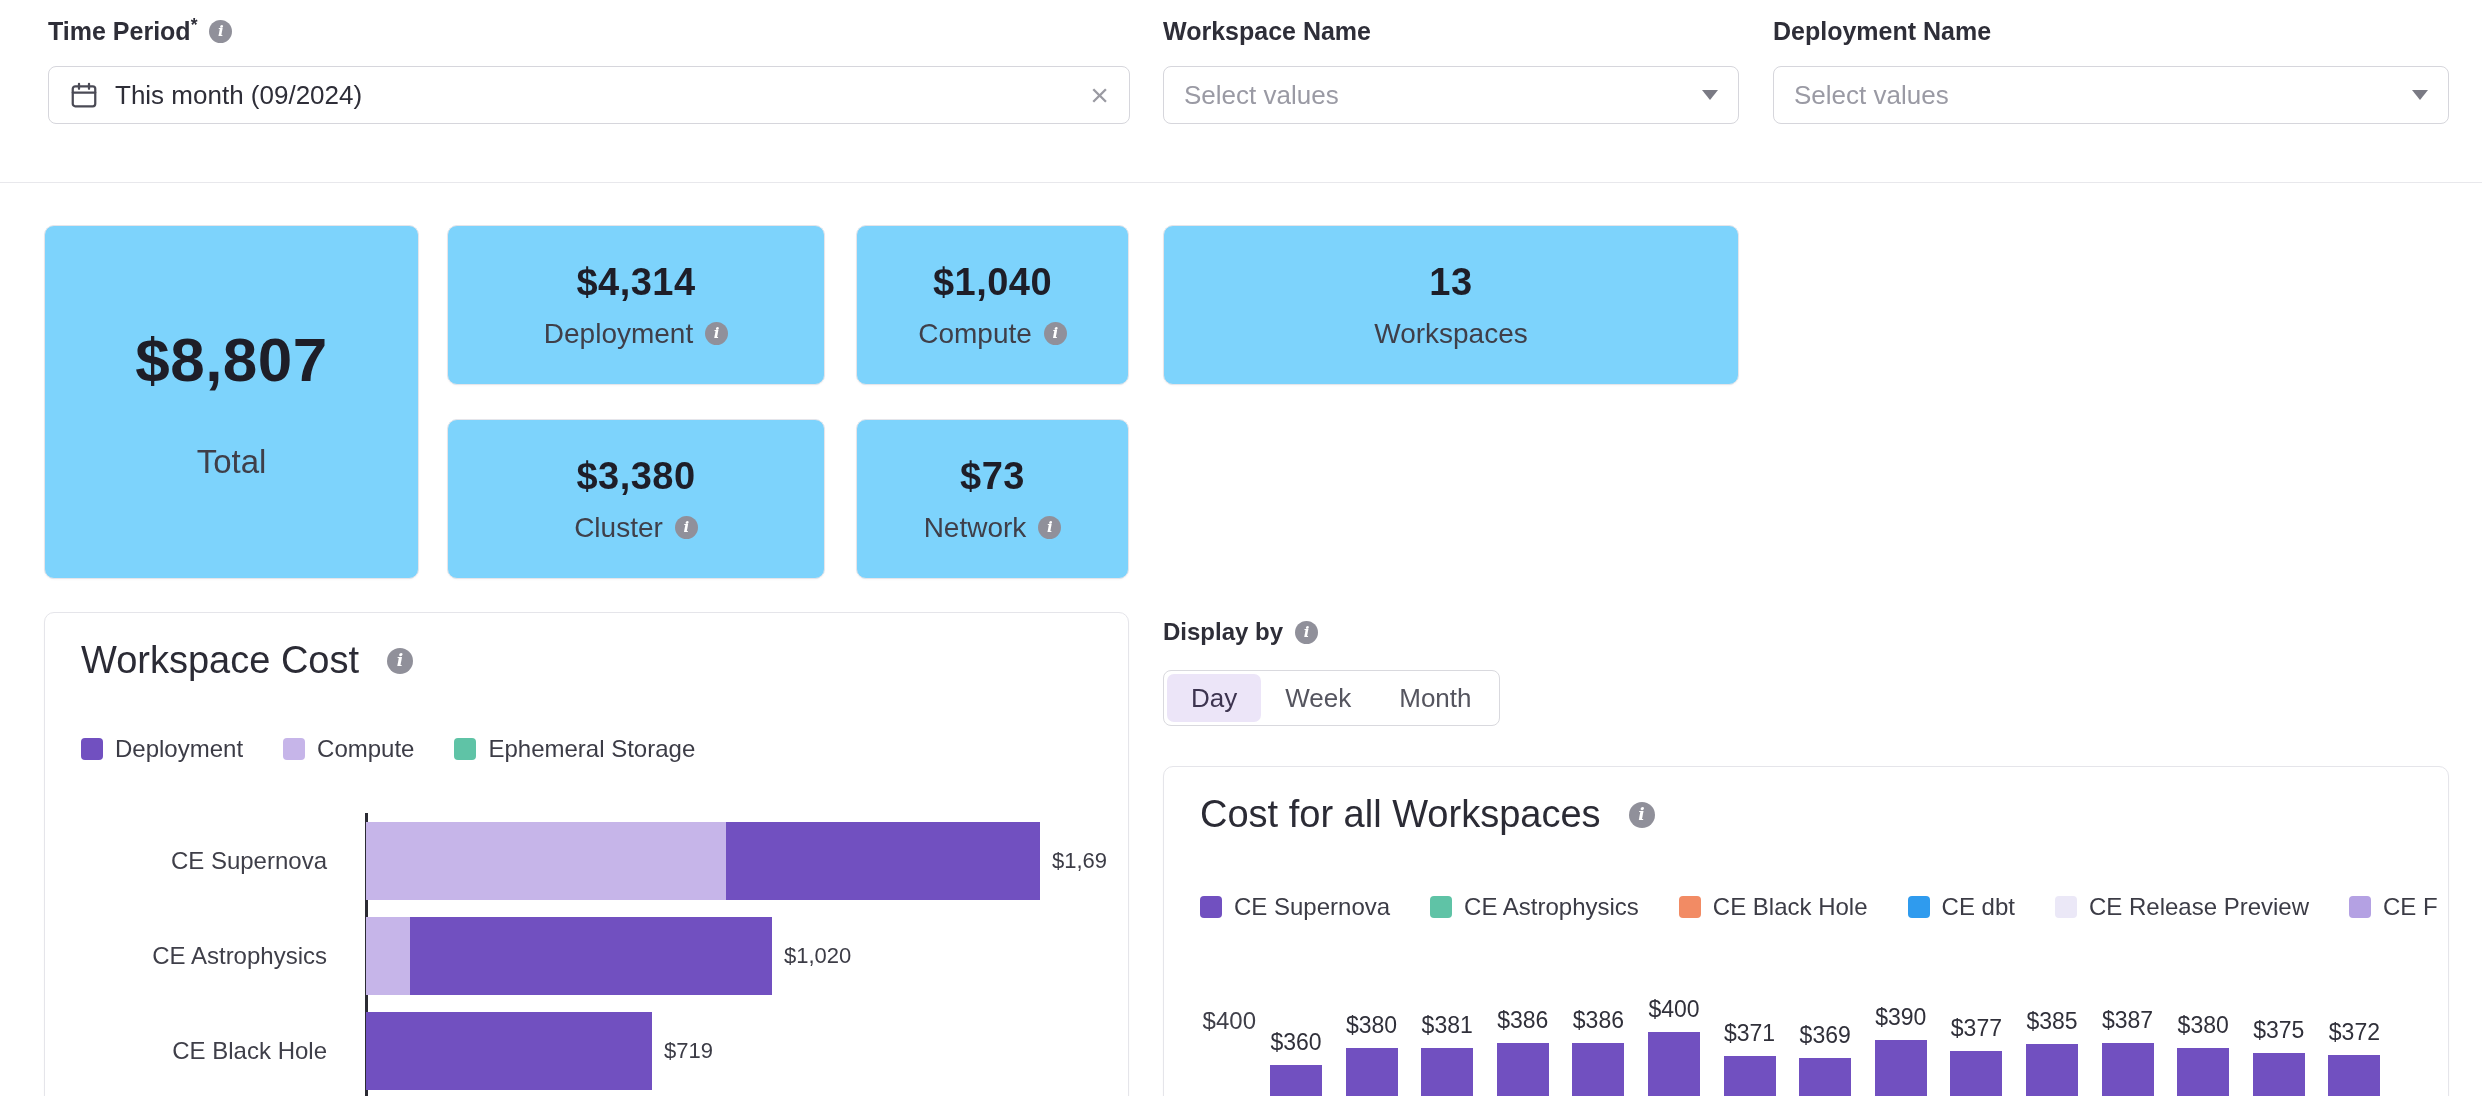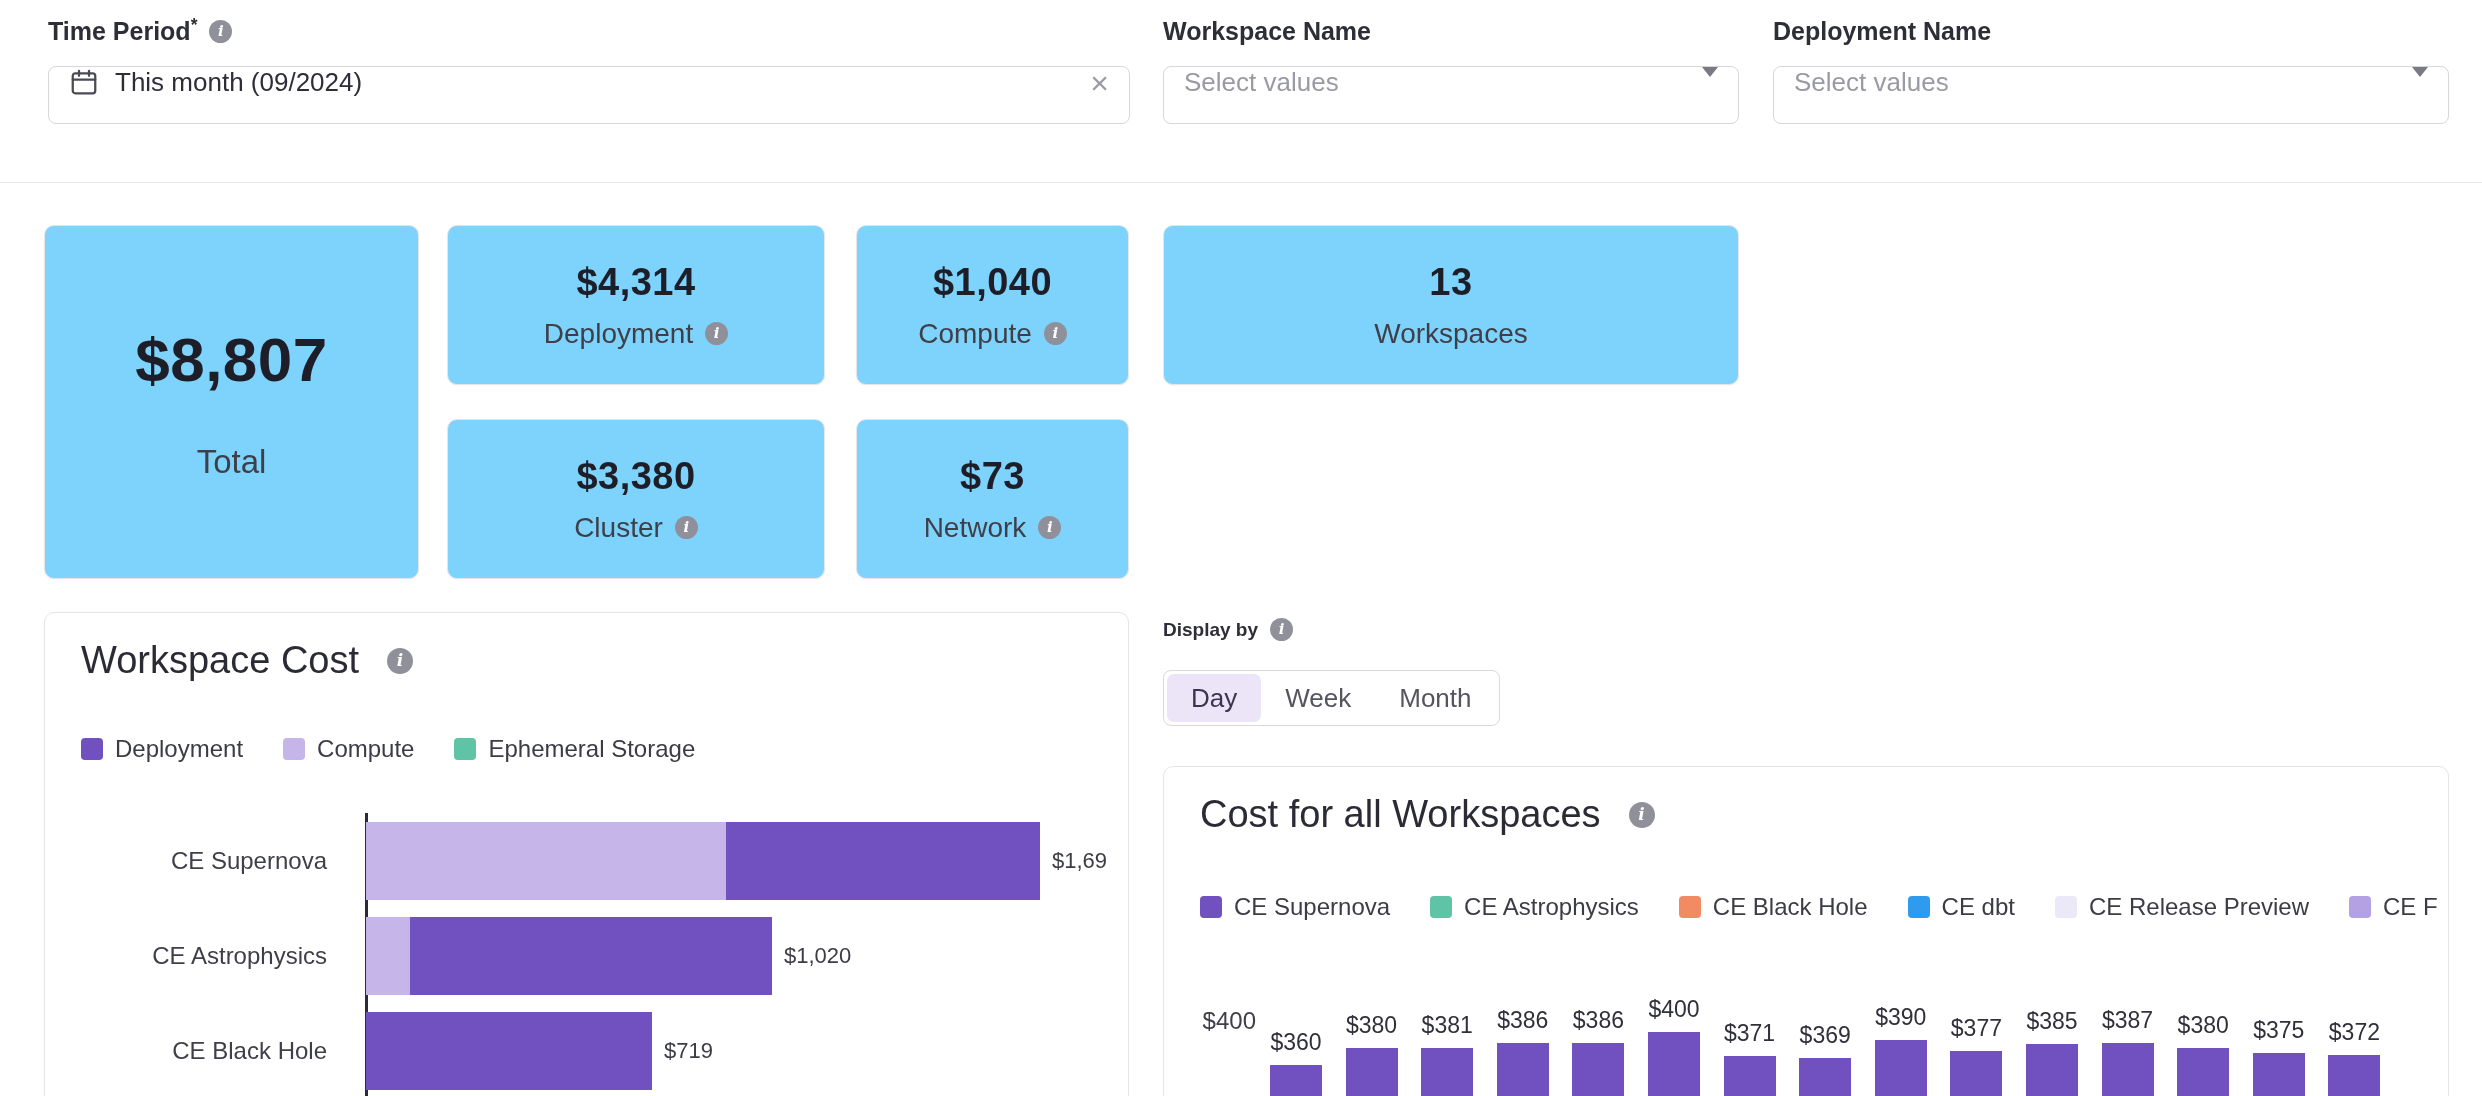--- a/index.html
+++ b/index.html
@@ -6,21 +6,21 @@
   html,body{width:2482px;height:1096px}
   body{font-family:"Liberation Sans","DejaVu Sans",sans-serif;background:#fff;color:#26262e}
   .app{position:relative;width:2482px;height:1096px;overflow:hidden;background:#fff}
 
   
   .flabel{position:absolute;font-size:25px;font-weight:700;color:#2e2e38;display:flex;align-items:center;gap:12px;height:38px}
   .flabel sup{font-size:70%;font-weight:700}
   .l-tp{left:48px;top:12px}
   .l-wn{left:1163px;top:12px}
   .l-dn{left:1773px;top:12px}
-  .inputbox{position:absolute;height:58px;border:1px solid #d6d6dc;border-radius:8px;background:#fff;display:flex;align-items:flex-start;padding:0 20px;font-size:26px;color:#2e2e38;gap:16px;cursor:pointer}
+  .inputbox{position:absolute;height:58px;border:1px solid #d6d6dc;border-radius:8px;background:#fff;display:flex;align-items:center;padding:0 20px;font-size:26px;color:#2e2e38;gap:16px;cursor:pointer}
   .i-tp{left:48px;top:66px;width:1082px}
   .i-wn{left:1163px;top:66px;width:576px}
   .i-dn{left:1773px;top:66px;width:676px}
   .placeholder{color:#9a9aa4}
   .spacer{flex:1}
   .clear{color:#9a9aa2;font-size:32px;line-height:1}
   .caret{width:0;height:0;border-left:8px solid transparent;border-right:8px solid transparent;border-top:10px solid #7a7a84}
   .divider{position:absolute;left:0;right:0;top:182px;height:1px;background:#e8e8ec}
 
   
@@ -57,21 +57,21 @@
   
   .wc-chart{position:absolute;left:0;top:200px;right:0}
   .wcrow{display:flex;align-items:center;height:95px}
   .wclabel{width:300px;text-align:right;padding-right:18px;font-size:24px;color:#3f3f49;flex:none;white-space:nowrap}
   .wcbar{display:flex;align-items:center;height:78px;margin-left:21px}
   .seg{height:78px;flex:none}
   .wcval{margin-left:12px;font-size:22px;color:#3c3c46;white-space:nowrap}
   .wc-axis{position:absolute;left:320px;top:200px;width:3px;height:330px;background:#2b2b33}
 
   
-  .dbylabel{position:absolute;left:1163px;top:618px;font-size:19px;font-weight:700;color:#2e2e38;display:flex;align-items:center;gap:12px}
+  .dbylabel{position:absolute;left:1163px;top:618px;font-size:24px;font-weight:700;color:#2e2e38;display:flex;align-items:center;gap:12px}
   .toggle{position:absolute;left:1163px;top:670px;height:56px;border:1px solid #d9d9de;border-radius:8px;background:#fff;display:flex;padding:3px}
   .topt{height:48px;display:flex;align-items:center;padding:0 24px;font-size:26px;color:#55555f;border-radius:7px;cursor:pointer}
   .topt.active{background:#ece5f8;color:#3d3450;font-weight:500}
 
   
   .ca-chart{position:absolute;left:0;top:0;width:100%;height:100%}
   .ytick{position:absolute;left:0;top:240px;width:92px;text-align:right;font-size:24px;color:#3f3f49}
   .vbar{position:absolute;width:52px;height:420px}
   .vlabel{position:absolute;width:90px;text-align:center;font-size:23px;color:#30303a;white-space:nowrap}
 </style>

